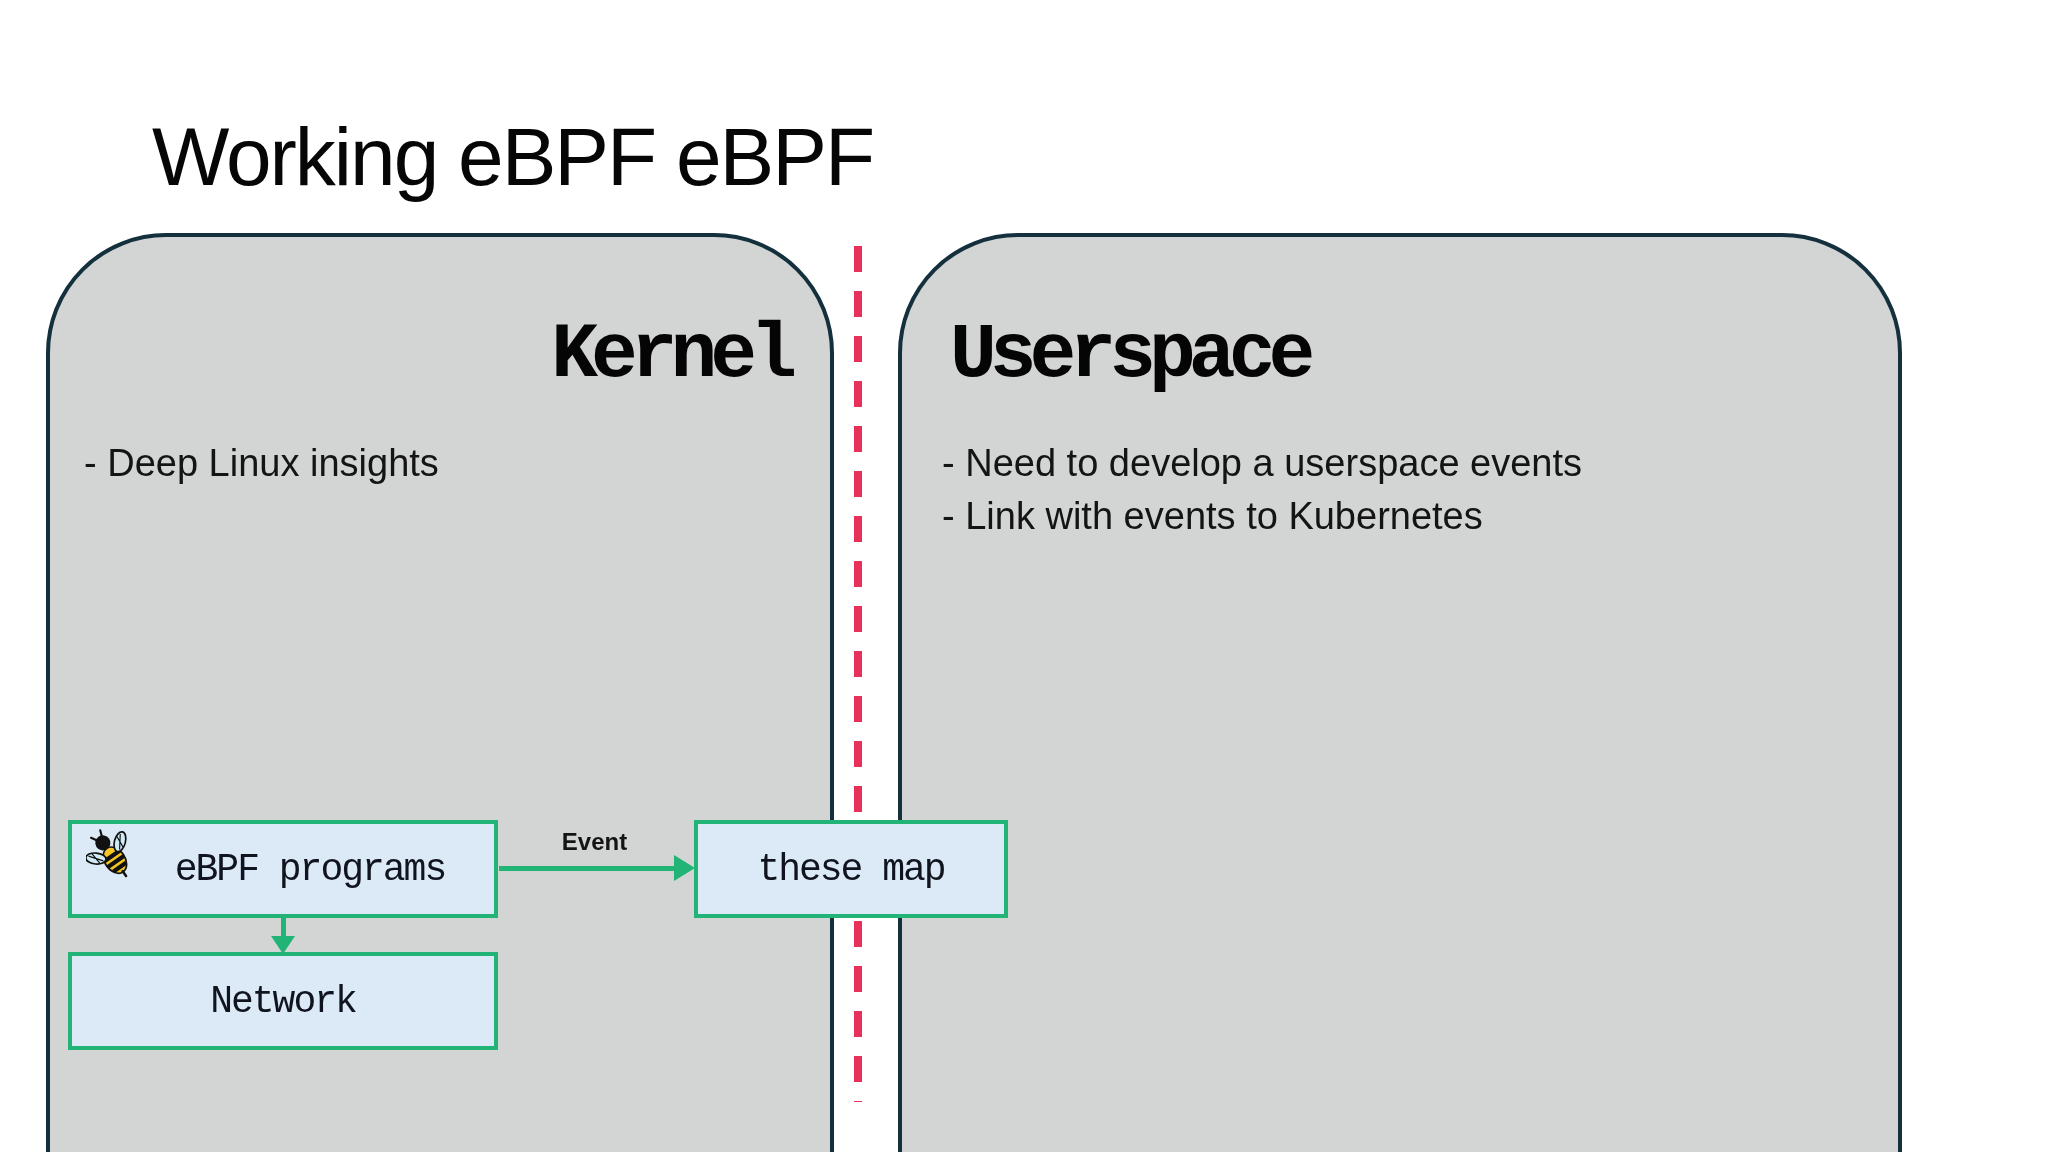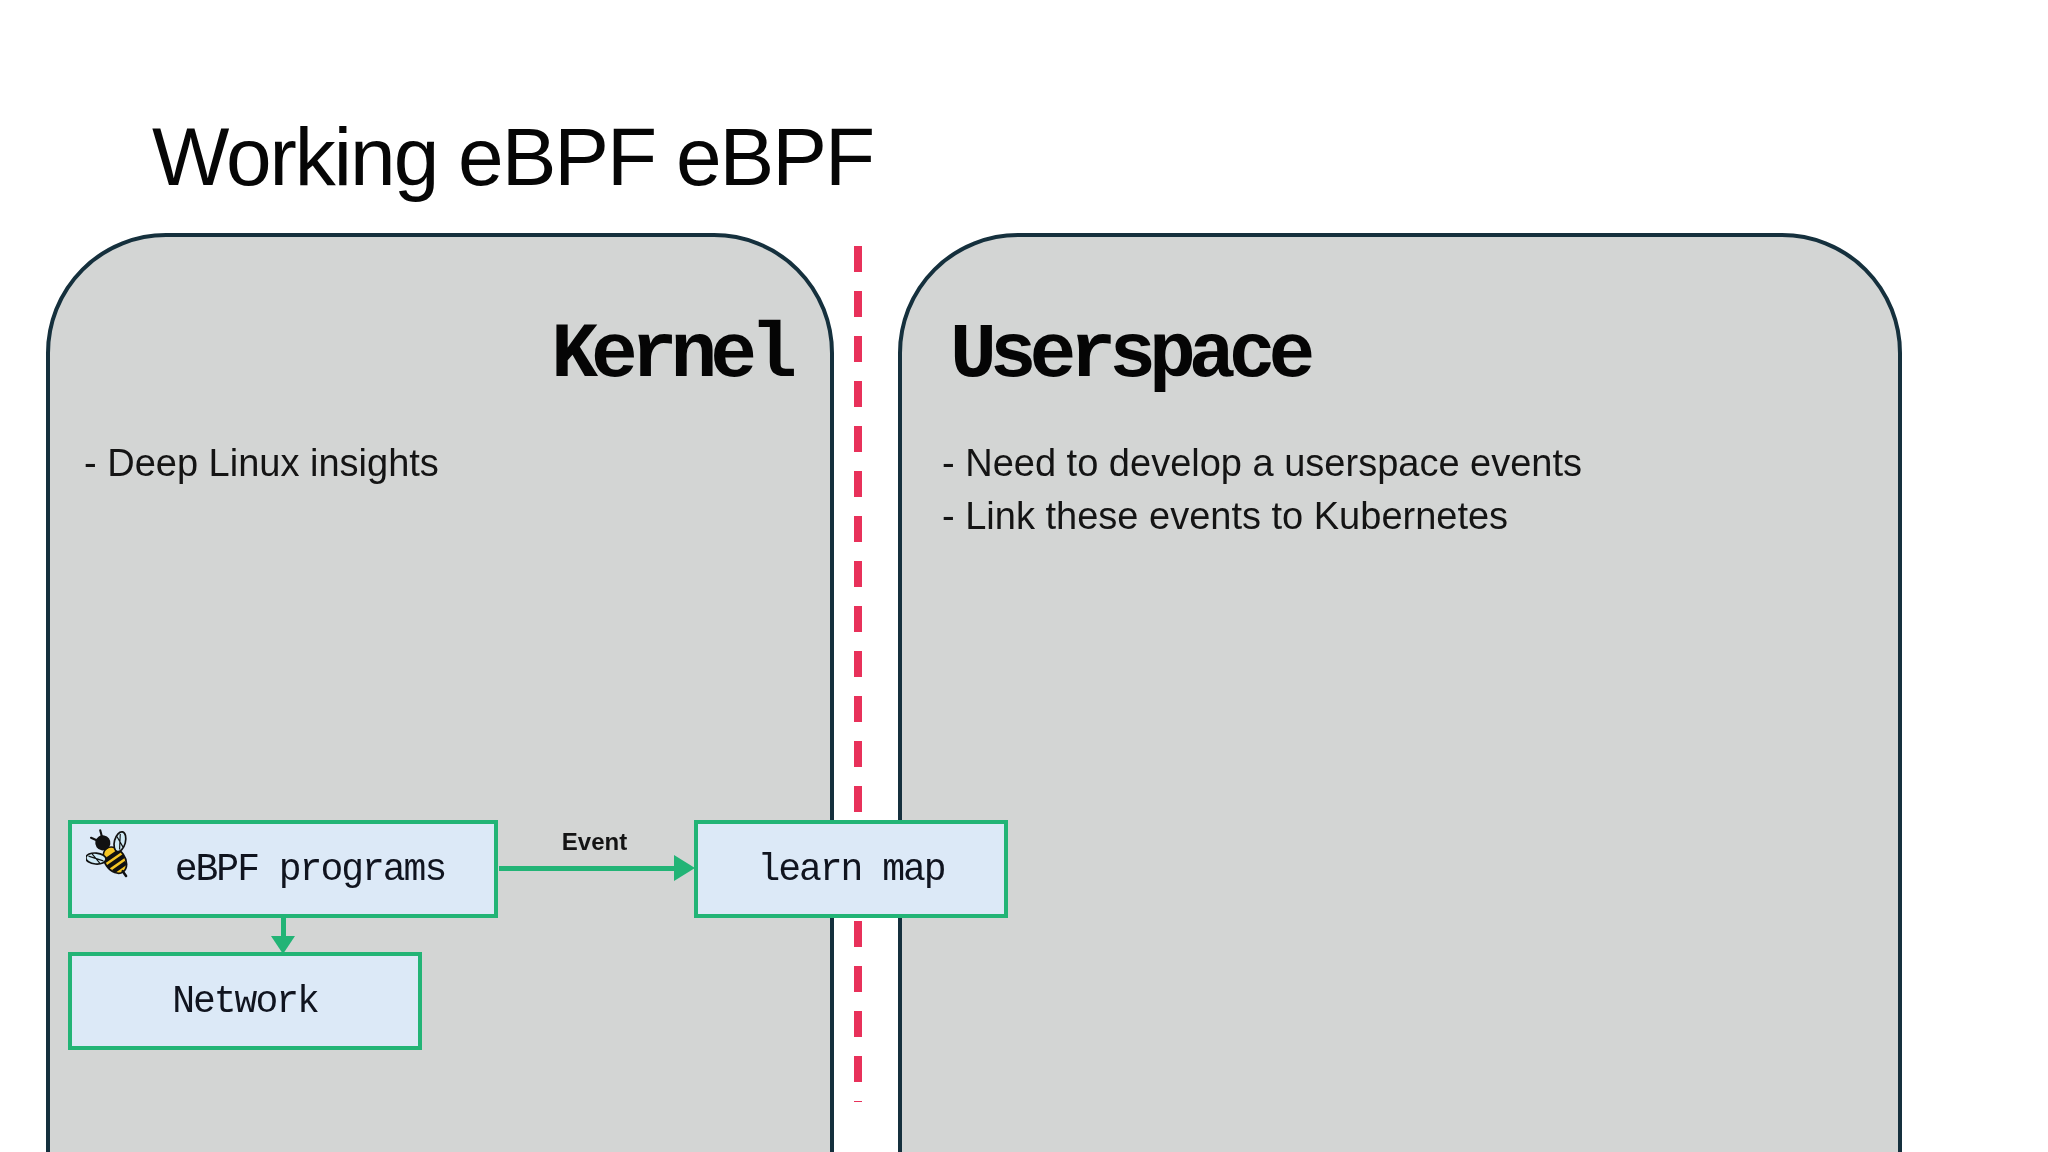--- a/index.html
+++ b/index.html
@@ -74,21 +74,21 @@
     justify-content:center;
     font-family:"Liberation Mono", monospace;
     font-size:38px;
     letter-spacing:-2px;
     color:#10141f;
     z-index:3;
     white-space:nowrap;
   }
   .node-programs { left:68px;  top:820px; width:430px; height:98px;text-align:center; }
   .node-map      { left:694px; top:820px; width:314px; height:98px; }
-  .node-network  { left:68px;  top:952px; width:354px; height:98px; }
+  .node-network  { left:68px;  top:952px; width:430px; height:98px; }
 
   .bee {
     position:absolute;
     left:14px; top:2px;
     width:54px; height:56px;
   }
   .node-programs .node-label { margin-left:54px; }
 
   .event-label {
     position:absolute;
@@ -143,21 +143,21 @@
   <div class="panel-heading">Kernel</div>
   <div class="bullets">
     <div>- Deep Linux insights</div>
   </div>
 </div>
 
 <div class="panel panel-userspace">
   <div class="panel-heading">Userspace</div>
   <div class="bullets">
     <div>- Need to develop a userspace events</div>
-    <div>- Link these events to Kubernetes</div>
+    <div>- Link with events to Kubernetes</div>
   </div>
 </div>
 
 <div class="divider"></div>
 
 <div class="node node-programs">
   <svg class="bee" viewBox="0 0 64 64" aria-hidden="true">
     <g transform="rotate(-35 32 36)">
 
       <path d="M30 12 L24 2 M34 12 L38 1" stroke="#111" stroke-width="2.5" fill="none" stroke-linecap="round"></path>
@@ -180,21 +180,21 @@
     </g>
   </svg>
   <span class="node-label">eBPF programs</span>
 </div>
 
 <div class="event-label">Event</div>
 <div class="arrow-line-h"></div>
 <div class="arrow-head-right"></div>
 
 <div class="node node-map">
-  <span class="node-label">learn map</span>
+  <span class="node-label">these map</span>
 </div>
 
 <div class="arrow-line-v"></div>
 <div class="arrow-head-down"></div>
 
 <div class="node node-network">
   <span class="node-label">Network</span>
 </div>
 
 </body></html>

